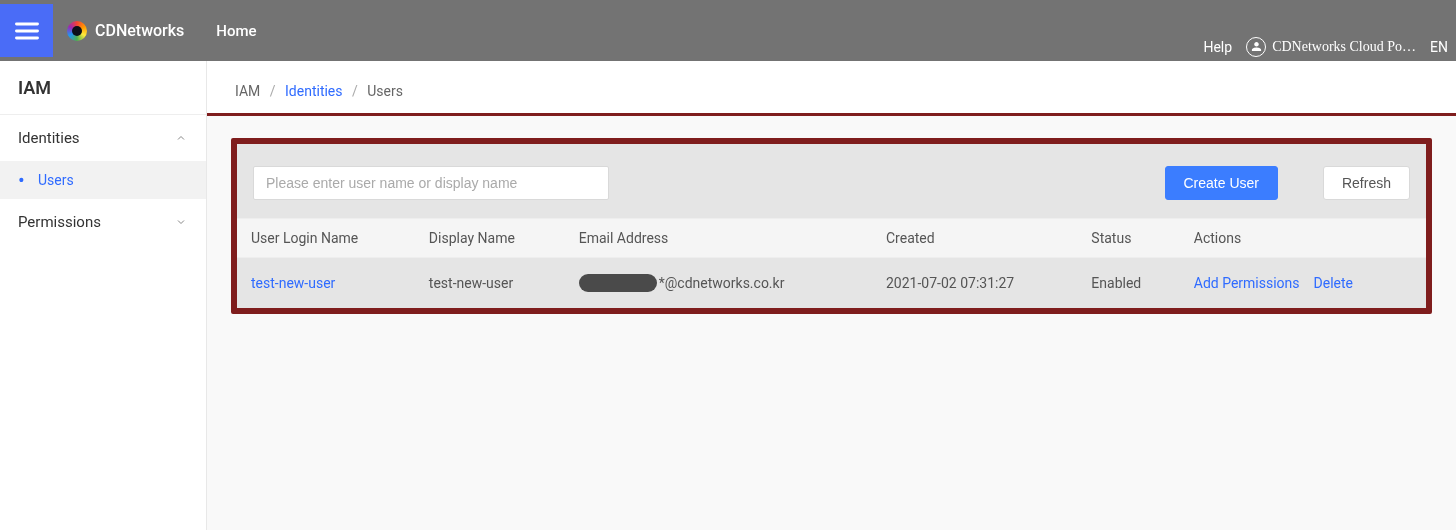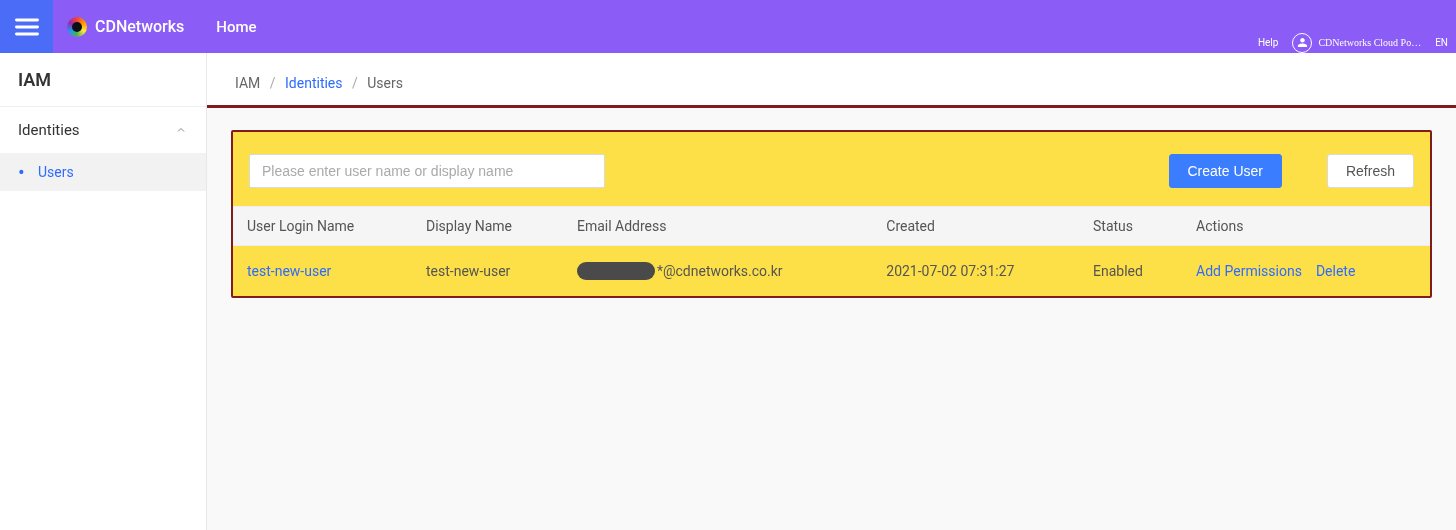--- a/index.html
+++ b/index.html
@@ -1,28 +1,28 @@
 <!DOCTYPE html>
 <html><head>
   <meta charset="utf-8">
   <style>
     * { box-sizing: border-box; margin: 0; padding: 0; }
     body { font-family: -apple-system, BlinkMacSystemFont, "Segoe UI", Roboto, "Helvetica Neue", Arial, sans-serif; font-size: 14px; color: #333; background: #fff; }
     
     
-    .topbar { display: flex; align-items: center; height: 53px; background: #8b5cf6; color: #fff; position: relative; }
+    .topbar { display: flex; align-items: center; height: 61px; background: #737373; color: #fff; position: relative; }
     .hamburger { width: 53px; height: 53px; background: #4a6cf7; display: flex; align-items: center; justify-content: center; cursor: pointer; flex-shrink: 0; }
     .hamburger svg { width: 28px; height: 28px; stroke: #fff; }
     .brand { display: flex; align-items: center; padding: 0 14px; gap: 8px; }
     .brand-logo { width: 20px; height: 20px; border-radius: 50%; background: conic-gradient(from 0deg, #f44336, #ff9800, #ffeb3b, #4caf50, #2196f3, #9c27b0, #f44336); position: relative; flex-shrink: 0; }
     .brand-logo::after { content: ""; position: absolute; inset: 5px; border-radius: 50%; background: #0b0f19; }
     .brand-text { font-size: 16px; font-weight: 500; color: #fff; }
     .topnav-item { padding: 0 18px; font-size: 15px; font-weight: 500; color: #fff; cursor: pointer; }
     .topbar-right { margin-left: auto; display: flex; align-items: center; height: 100%; padding-right: 8px; gap: 14px; }
-    .topbar-right-item { font-size: 10px; color: #fff; cursor: pointer; display: flex; align-items: center; gap: 6px; white-space: nowrap; margin-top: 32px; }
+    .topbar-right-item { font-size: 14px; color: #fff; cursor: pointer; display: flex; align-items: center; gap: 6px; white-space: nowrap; margin-top: 32px; }
     .user-icon { width: 20px; height: 20px; border: 1.6px solid #fff; border-radius: 50%; display: flex; align-items: center; justify-content: center; flex-shrink: 0; }
     .user-icon svg { width: 11px; height: 11px; fill: #fff; }
     .truncate { max-width: 160px; overflow: hidden; text-overflow: ellipsis; white-space: nowrap; font-family: Liberation Serif, serif; }
     
     
     .layout { display: flex; height: calc(100vh - 53px); min-height: 477px; }
     
     
     .sidebar { width: 207px; border-right: 1px solid #e8e8e8; background: #fff; flex-shrink: 0; }
     .sidebar-title { padding: 16px 18px 16px; font-size: 18px; font-weight: 600; border-bottom: 1px solid #eee; }
@@ -35,21 +35,21 @@
     .submenu-item.active { background: #f2f2f2; color: #2f6bff; }
     .submenu-item.active::before { content: "•"; position: absolute; left: 18px; color: #2f6bff; font-size: 20px; line-height: 0; }
     .submenu-item.active span { margin-left: 12px; }
     
     
     .main { flex: 1; background: #f9f9f9; padding: 0; overflow: auto; }
     .breadcrumb { padding: 22px 28px 14px; font-size: 14px; color: #666; border-bottom: 3px solid #7f1d1d; background: #fff; }
     .breadcrumb .sep { padding: 0 6px; color: #aaa; }
     .breadcrumb .link { color: #2f6bff; cursor: pointer; }
     
-    .card { margin: 22px 24px; background: #fde047; border: 2px solid #7f1d1d; border-radius: 2px; padding: 0; }
+    .card { margin: 22px 24px; background: #e5e5e5; border: 6px solid #7f1d1d; border-radius: 2px; padding: 0; }
     .toolbar { display: flex; align-items: center; padding: 22px 16px 18px; gap: 12px; }
     .search-input { width: 356px; height: 34px; border: 1px solid #d9d9d9; border-radius: 2px; padding: 0 12px; font-size: 14px; color: #333; }
     .search-input::placeholder { color: #aaa; }
     .toolbar-spacer { flex: 1; }
     .btn { height: 34px; padding: 0 18px; border-radius: 3px; font-size: 14px; cursor: pointer; border: 1px solid transparent; display: inline-flex; align-items: center; justify-content: center; }
     .btn-primary { background: #3b7dff; color: #fff; border-color: #3b7dff; }
     .btn-default { background: #fff; color: #555; border-color: #d9d9d9; margin-left: 33px; }
     
     
     .table { width: 100%; border-collapse: collapse; }
@@ -104,20 +104,30 @@
             </svg>
         </span>
       </div>
       <div class="submenu">
         <div class="submenu-item active">
           <span>Users</span>
         </div>
       </div>
     </div>
 
+    <div class="menu-group">
+      <div class="menu-group-header">
+        <span>Permissions</span>
+        <span class="chevron">
+          <svg viewBox="0 0 24 24" stroke-width="2">
+              <polyline points="6 9 12 15 18 9"></polyline>
+            </svg>
+        </span>
+      </div>
+    </div>
   </aside>
 
   <main class="main">
     <div class="breadcrumb">
       <span>IAM</span>
       <span class="sep">/</span>
       <span class="link">Identities</span>
       <span class="sep">/</span>
       <span>Users</span>
     </div>

